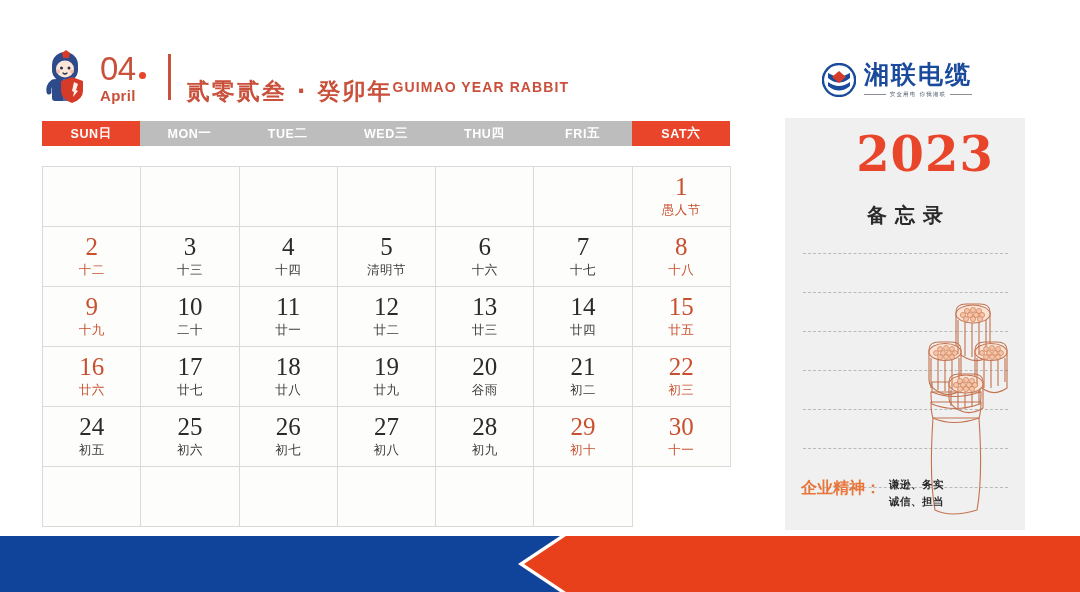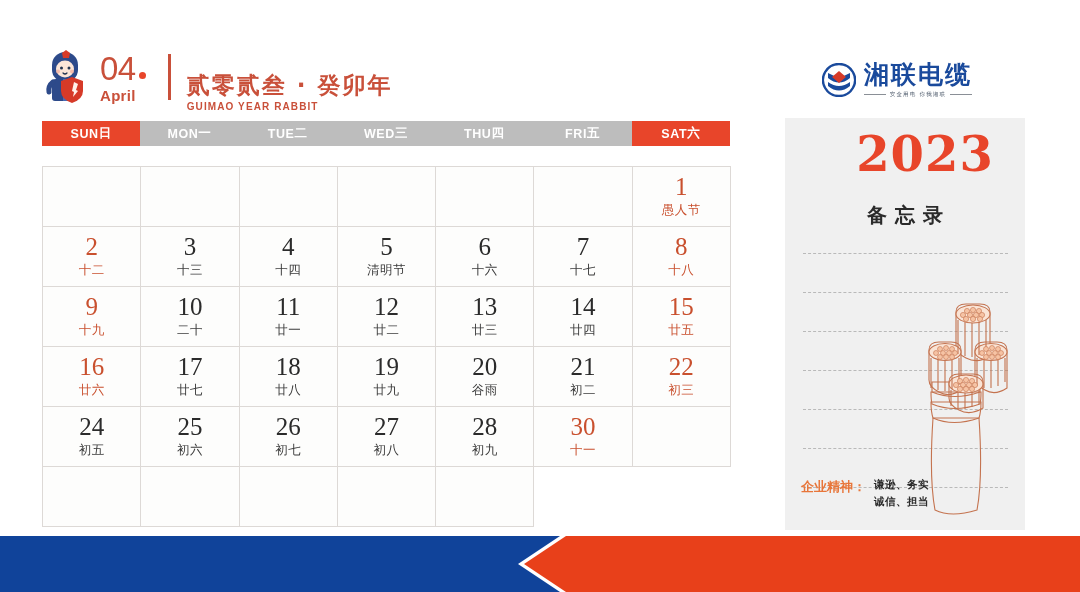--- a/index.html
+++ b/index.html
@@ -66,34 +66,34 @@
   }
   #divider-bar {
     width: 3px;
     height: 46px;
     background: #c9503a;
     margin-right: 16px;
     flex: none;
   }
   #year-block {
     display: flex;
-    flex-direction: column;
+    flex-direction: row;
     justify-content: center;
     margin-top: 29px;
   }
   #year-cn {
     font-size: 23px;
     font-weight: 700;
     color: #c9503a;
     letter-spacing: 2px;
     line-height: 1.25;
     font-family: "DejaVu Sans", sans-serif;
   }
   #year-en {
-    font-size: 10px;
+    font-size: 14px;
     font-weight: 700;
     color: #c9503a;
     letter-spacing: 1.1px;
     margin-top: 2px;
   }
 
   
   #weekday-row {
     position: absolute;
     left: 42px;
@@ -274,24 +274,24 @@
     position: absolute;
     left: 16px;
     top: 358px;
     width: 175px;
   }
   #spirit-row {
     display: flex;
     align-items: flex-start;
   }
   #spirit-label {
-    font-size: 13px;
+    font-size: 16px;
     color: #e8763a;
     font-weight: 700;
-    font-family: Liberation Sans, sans-serif;
+    font-family: Liberation Mono, monospace;
     white-space: nowrap;
     margin-right: 8px;
     line-height: 1.65;
   }
   #spirit-values {
     display: flex;
     flex-direction: column;
     text-align: right;
   }
   .spirit-line {
@@ -494,20 +494,24 @@
       <span class="day-num">26</span>
       <span class="day-lunar">初七</span>
     </div>
     <div class="day-cell ">
       <span class="day-num">27</span>
       <span class="day-lunar">初八</span>
     </div>
     <div class="day-cell ">
       <span class="day-num">28</span>
       <span class="day-lunar">初九</span>
+    </div>
+    <div class="day-cell sat">
+      <span class="day-num">29</span>
+      <span class="day-lunar">初十</span>
     </div>
     <div class="day-cell sun">
       <span class="day-num">30</span>
       <span class="day-lunar">十一</span>
     </div>
     <div class="day-cell  empty"></div>
     <div class="day-cell  empty"></div>
     <div class="day-cell  empty"></div>
     <div class="day-cell  empty"></div>
     <div class="day-cell  empty"></div>

